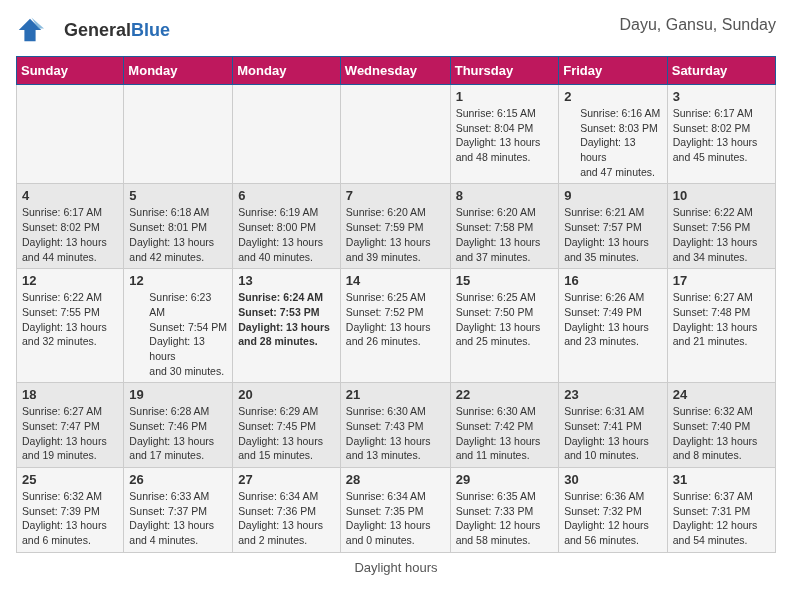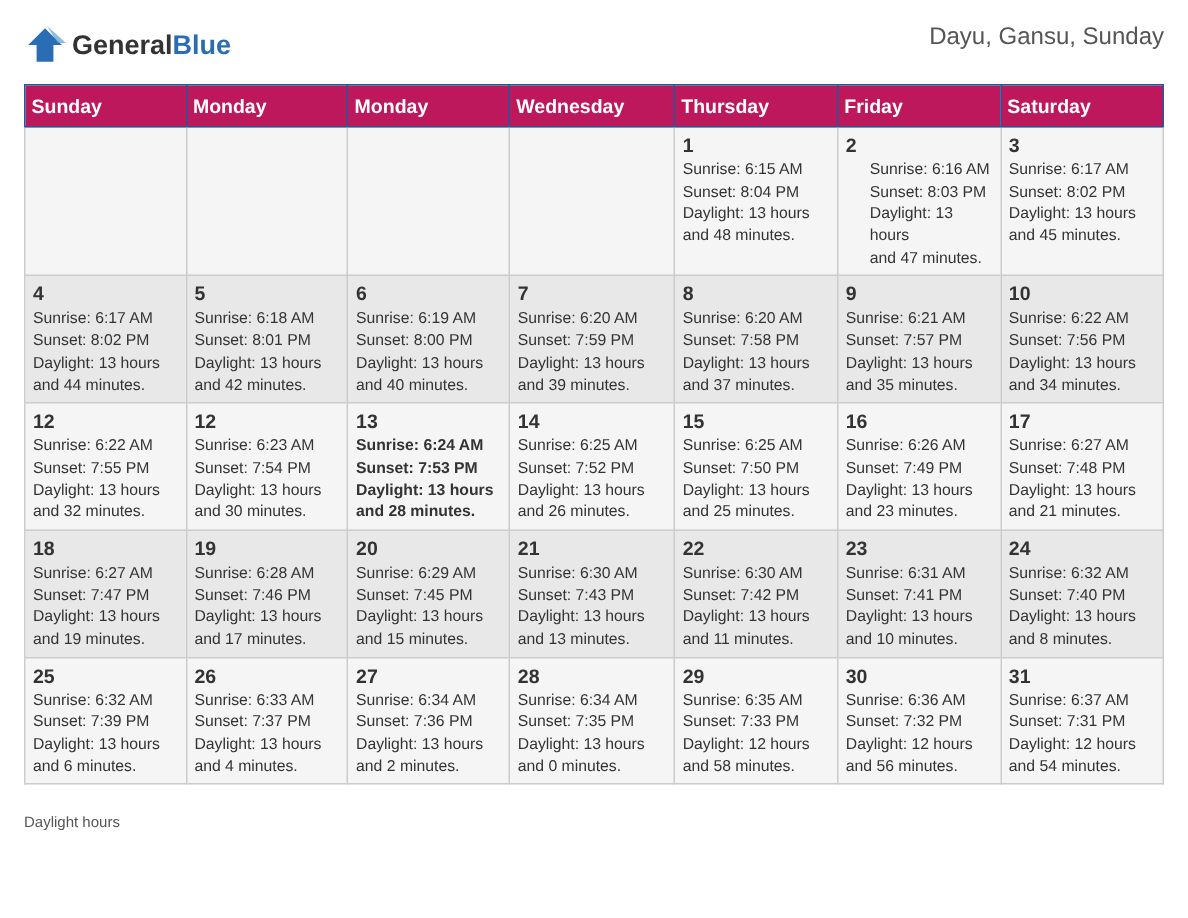--- a/index.html
+++ b/index.html
@@ -12,21 +12,21 @@
     }
     .header {
       display: flex;
       justify-content: space-between;
       align-items: flex-start;
       margin-bottom: 12px;
     }
     .logo {
       display: flex;
       align-items: center;
-      gap: 4px;
+      gap: 20px;
     }
     .logo-icon {
       width: 28px;
       height: 28px;
     }
     .title-block {
       text-align: right;
     }
     .month-year {
       font-size: 36px;
@@ -73,24 +73,24 @@
       font-weight: bold;
       font-size: 13px;
       display: block;
       margin-bottom: 2px;
     }
     .cell-content {
       font-size: 10.5px;
       line-height: 1.4;
     }
     .footer-note {
-      margin-top: 20px;
-      font-size: 10px;
+      margin-top: 7px;
+      font-size: 13px;
       color: #555;
-      text-align: left;
+      text-align: center;
     }
   </style>
 </head>
 <body>
 
 <div class="header">
   <div class="logo">
     <svg class="logo-icon" viewBox="0 0 40 40" xmlns="http://www.w3.org/2000/svg">
       <polygon points="20,4 36,20 28,20 28,36 12,36 12,20 4,20" fill="#2a6db5"></polygon>
       <polygon points="22,2 40,18 32,18" fill="#5ba0d0" opacity="0.7"></polygon>
@@ -198,21 +198,21 @@
       <tr>
         <td>
           <span class="day-number">12</span>
           <div class="cell-content" style="white-space: pre-line;">Sunrise: 6:22 AM
 Sunset: 7:55 PM
 Daylight: 13 hours
 and 32 minutes.</div>
         </td>
         <td>
           <span class="day-number">12</span>
-          <div class="cell-content" style="white-space: pre-line;">Sunrise: 6:23 AM
+          <div class="cell-content" style="white-space: pre-line; margin-left: 20px;">Sunrise: 6:23 AM
 Sunset: 7:54 PM
 Daylight: 13 hours
 and 30 minutes.</div>
         </td>
         <td>
           <span class="day-number">13</span>
           <div class="cell-content" style="white-space: pre-line; font-weight: bold;">Sunrise: 6:24 AM
 Sunset: 7:53 PM
 Daylight: 13 hours
 and 28 minutes.</div>

